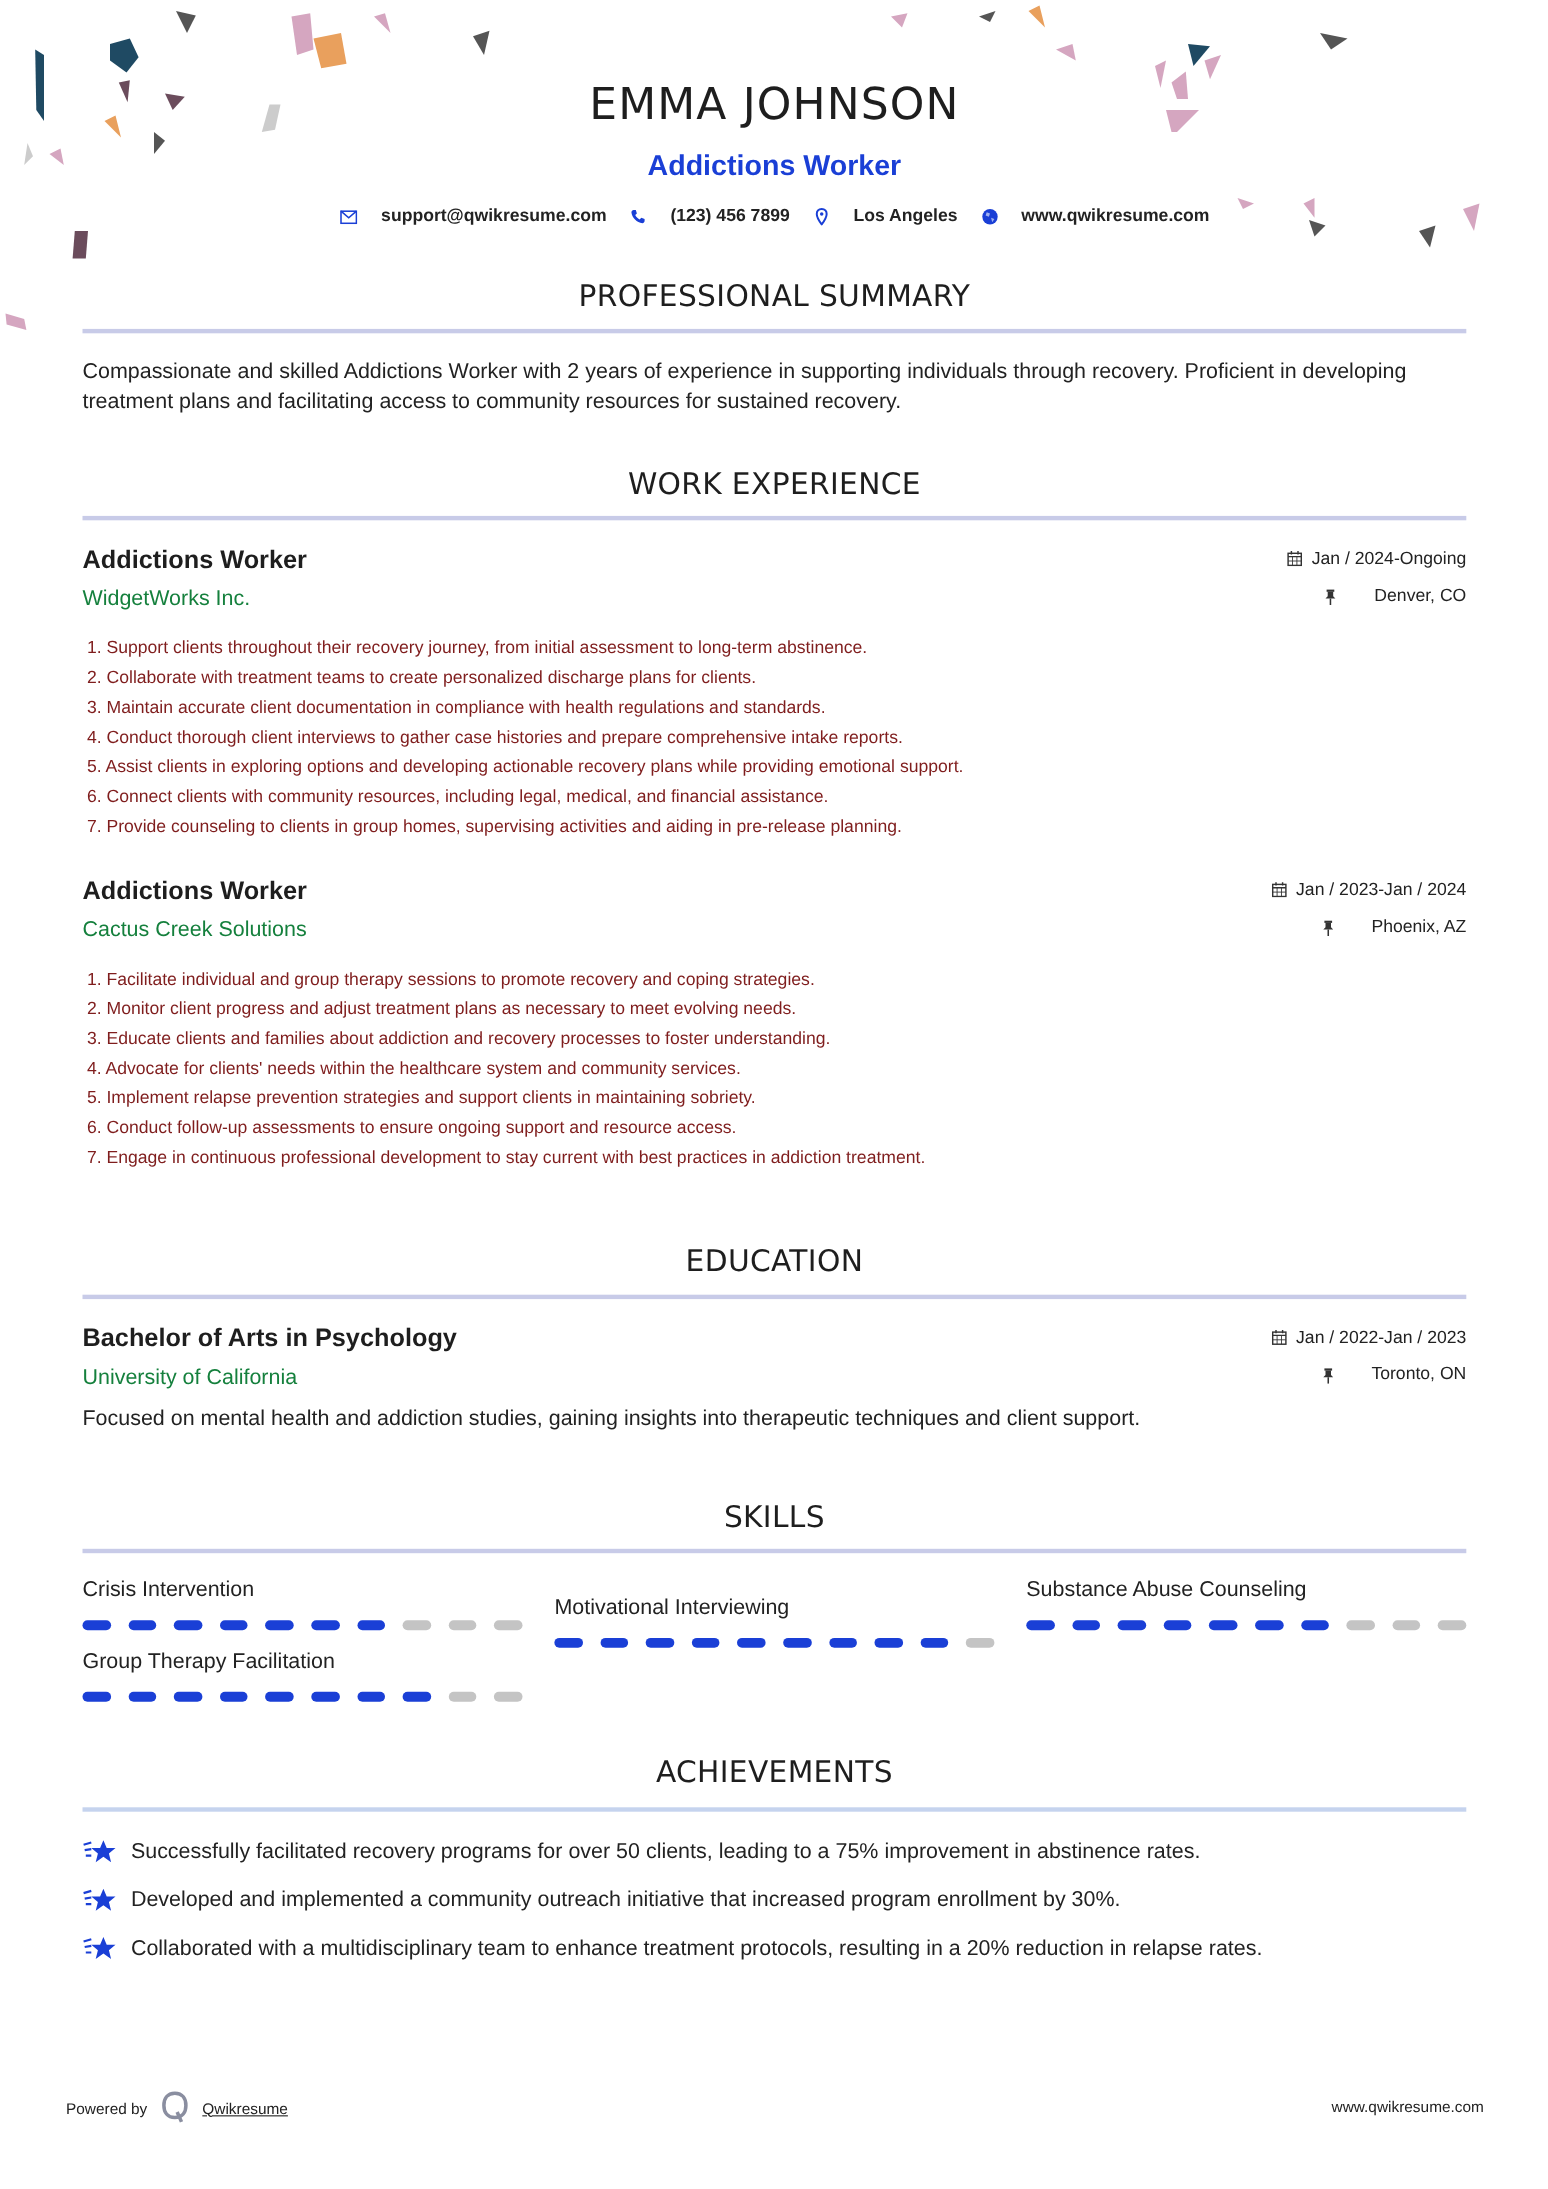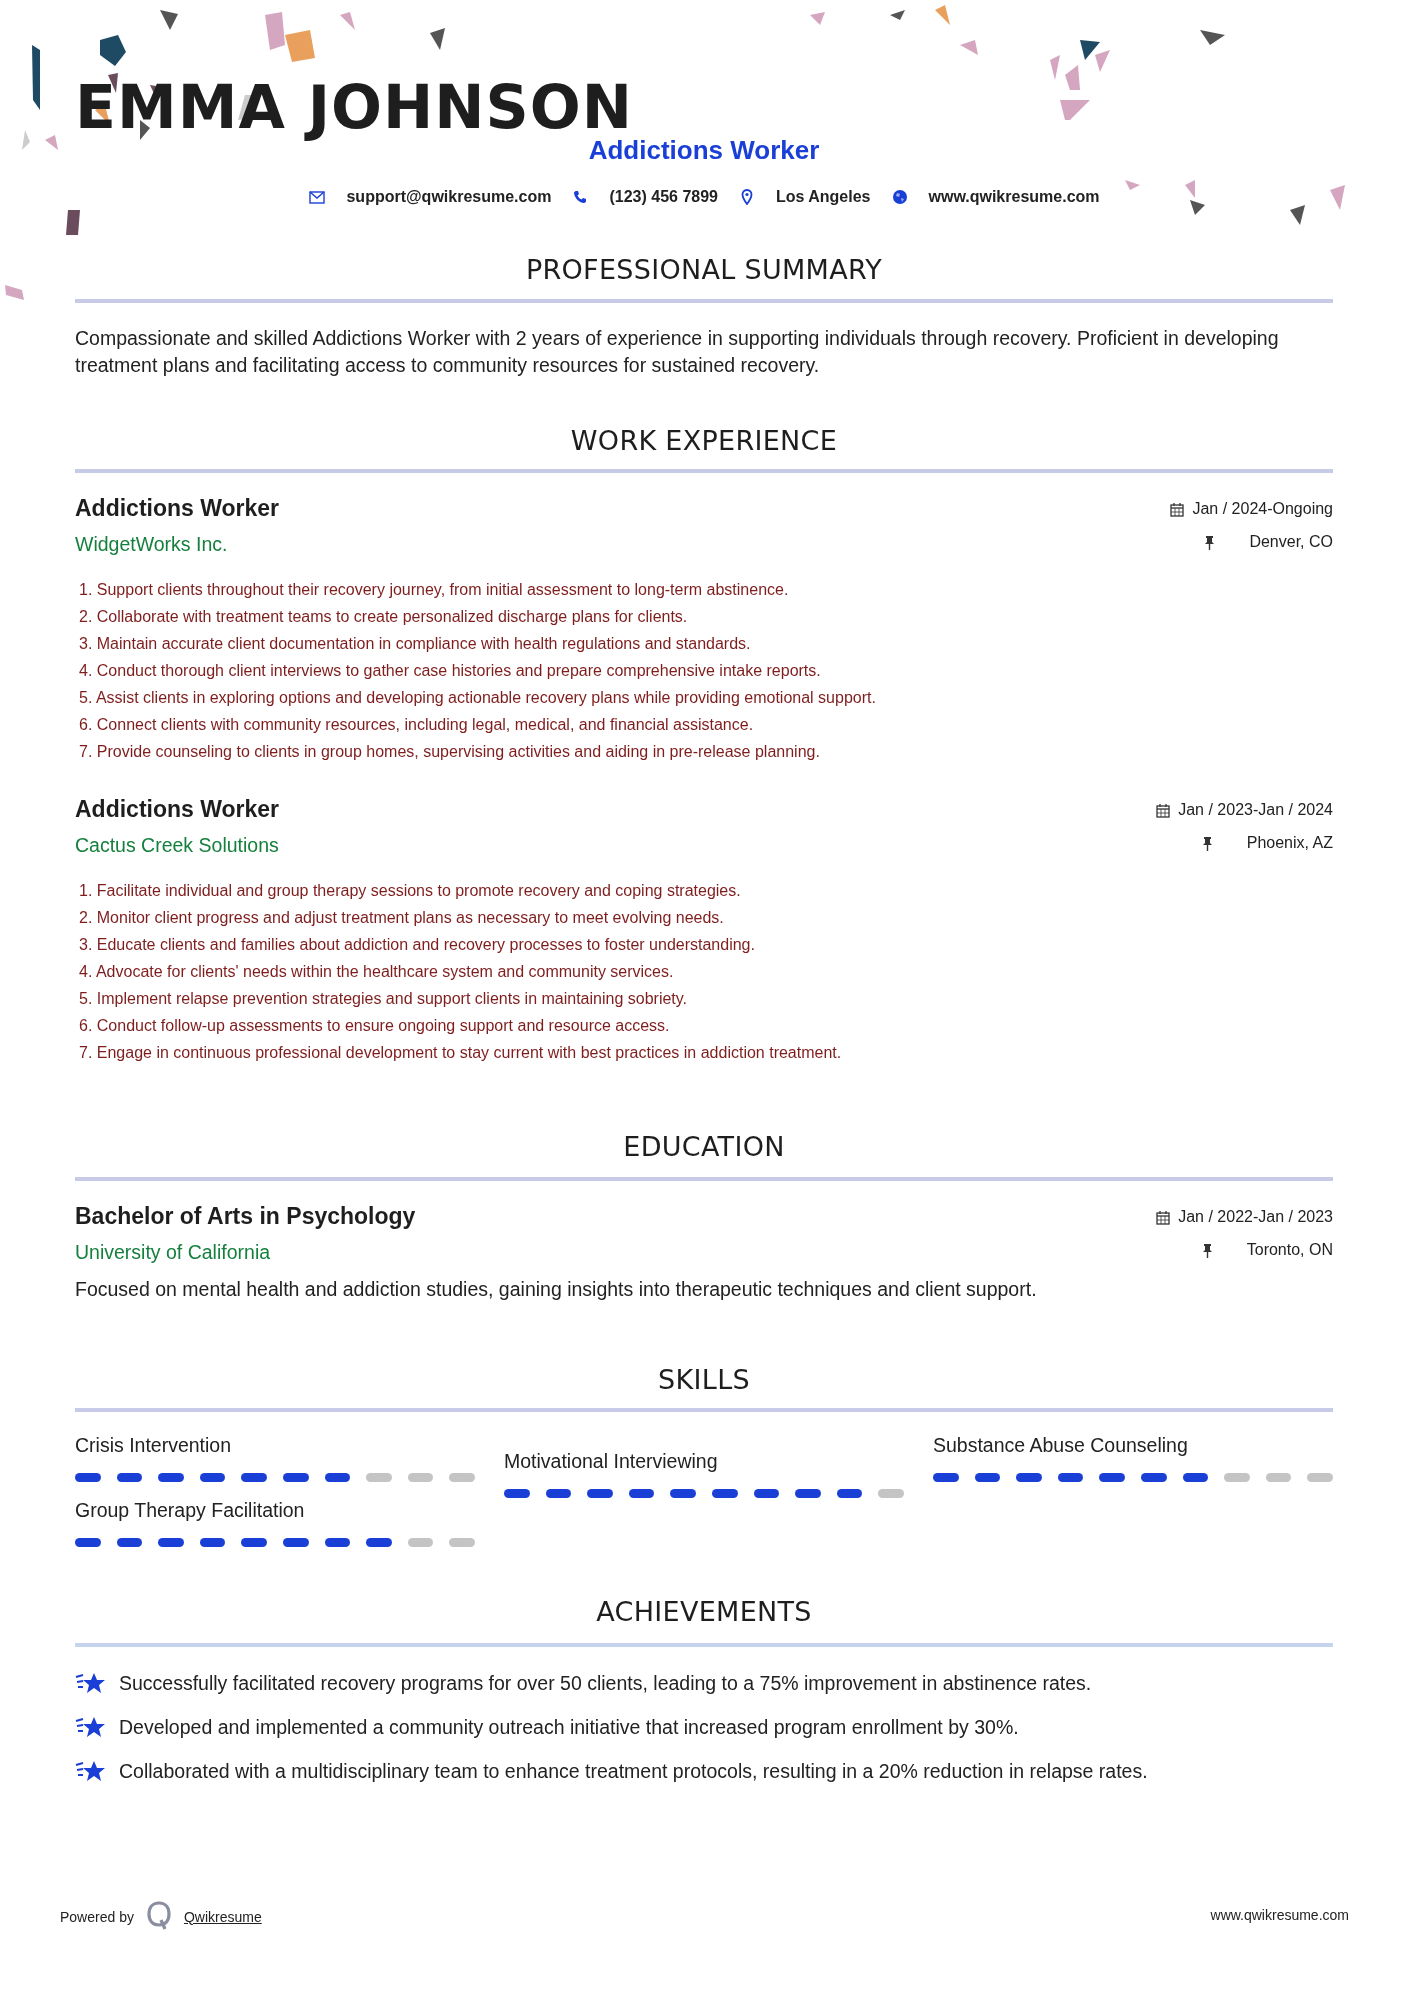--- a/index.html
+++ b/index.html
@@ -1,30 +1,30 @@
 <!DOCTYPE html>
 <html><head>
 <meta charset="utf-8">
 <style>
   html,body{margin:0;padding:0;background:#fff;}
   body{width:1407px;height:1990px;position:relative;overflow:hidden;font-family:"Liberation Sans",sans-serif;color:#222;}
   .confetti{position:absolute;left:0;top:0;width:1407px;height:320px;pointer-events:none;}
   .page{position:absolute;left:75px;top:0;width:1258px;}
-  .name{position:absolute;left:0;width:1258px;top:72px;font-size:60px;font-weight:700;letter-spacing:1px;color:#1e1e1e;font-family:"DejaVu Sans",sans-serif;}
+  .name{position:absolute;left:0;width:1258px;top:72px;text-align:center;font-size:40px;font-weight:400;letter-spacing:1px;color:#1e1e1e;font-family:"DejaVu Sans",sans-serif;}
   .jobtitle{position:absolute;left:0;width:1258px;top:135px;text-align:center;font-size:26px;font-weight:700;color:#1a3fd6;}
   .contact{position:absolute;left:0;width:1258px;top:188px;display:flex;justify-content:center;align-items:flex-start;gap:0;font-size:16px;font-weight:700;color:#222;}
   .contact .item{display:flex;align-items:center;margin:0 10px;}
   .contact .ic{width:18px;height:18px;margin-right:20px;display:inline-flex;align-items:center;justify-content:center;}
   .section-title{position:absolute;left:0;width:1258px;text-align:center;font-size:27px;color:#1e1e1e;font-family:"DejaVu Sans",sans-serif;letter-spacing:0.3px;}
   .rule{position:absolute;left:0;width:1258px;height:4px;background:#c8cbe8;}
   .para{position:absolute;left:0;width:1258px;font-size:19.5px;line-height:27px;color:#222;}
   .jobhead{position:absolute;left:0;width:1258px;}
   .jobhead .role{position:absolute;left:0;top:0;font-size:23px;font-weight:700;color:#1e1e1e;}
   .jobhead .company{position:absolute;left:0;top:38px;font-size:19.5px;color:#15803d;}
-  .jobhead .date{position:absolute;right:0;top:5px;font-size:16px;color:#222;display:flex;align-items:center;}
+  .jobhead .date{position:absolute;right:0;top:5px;font-size:16px;color:#222;display:flex;}
   .jobhead .loc{position:absolute;right:0;top:38px;font-size:16px;color:#222;display:flex;align-items:center;gap:26px;}
   .jobhead .date svg,.jobhead .loc svg{margin-right:8px;}
   ol.bullets{position:absolute;left:0;width:1258px;margin:4px;padding:0;list-style:none;font-size:16px;line-height:27px;color:#7f1d1d;}
   .skills-grid{position:absolute;left:0;width:1258px;}
   .skill{position:absolute;width:400px;}
   .skill .label{font-size:19.5px;color:#222;}
   .skill .dots{display:flex;gap:16px;margin-top:16px;}
   .skill .dot{width:26px;height:9px;border-radius:5px;background:#c4c4c4;}
   .skill .dot.on{background:#1a3fd6;}
   .ach{position:absolute;left:0;width:1258px;display:flex;align-items:center;font-size:19.5px;color:#222;}

